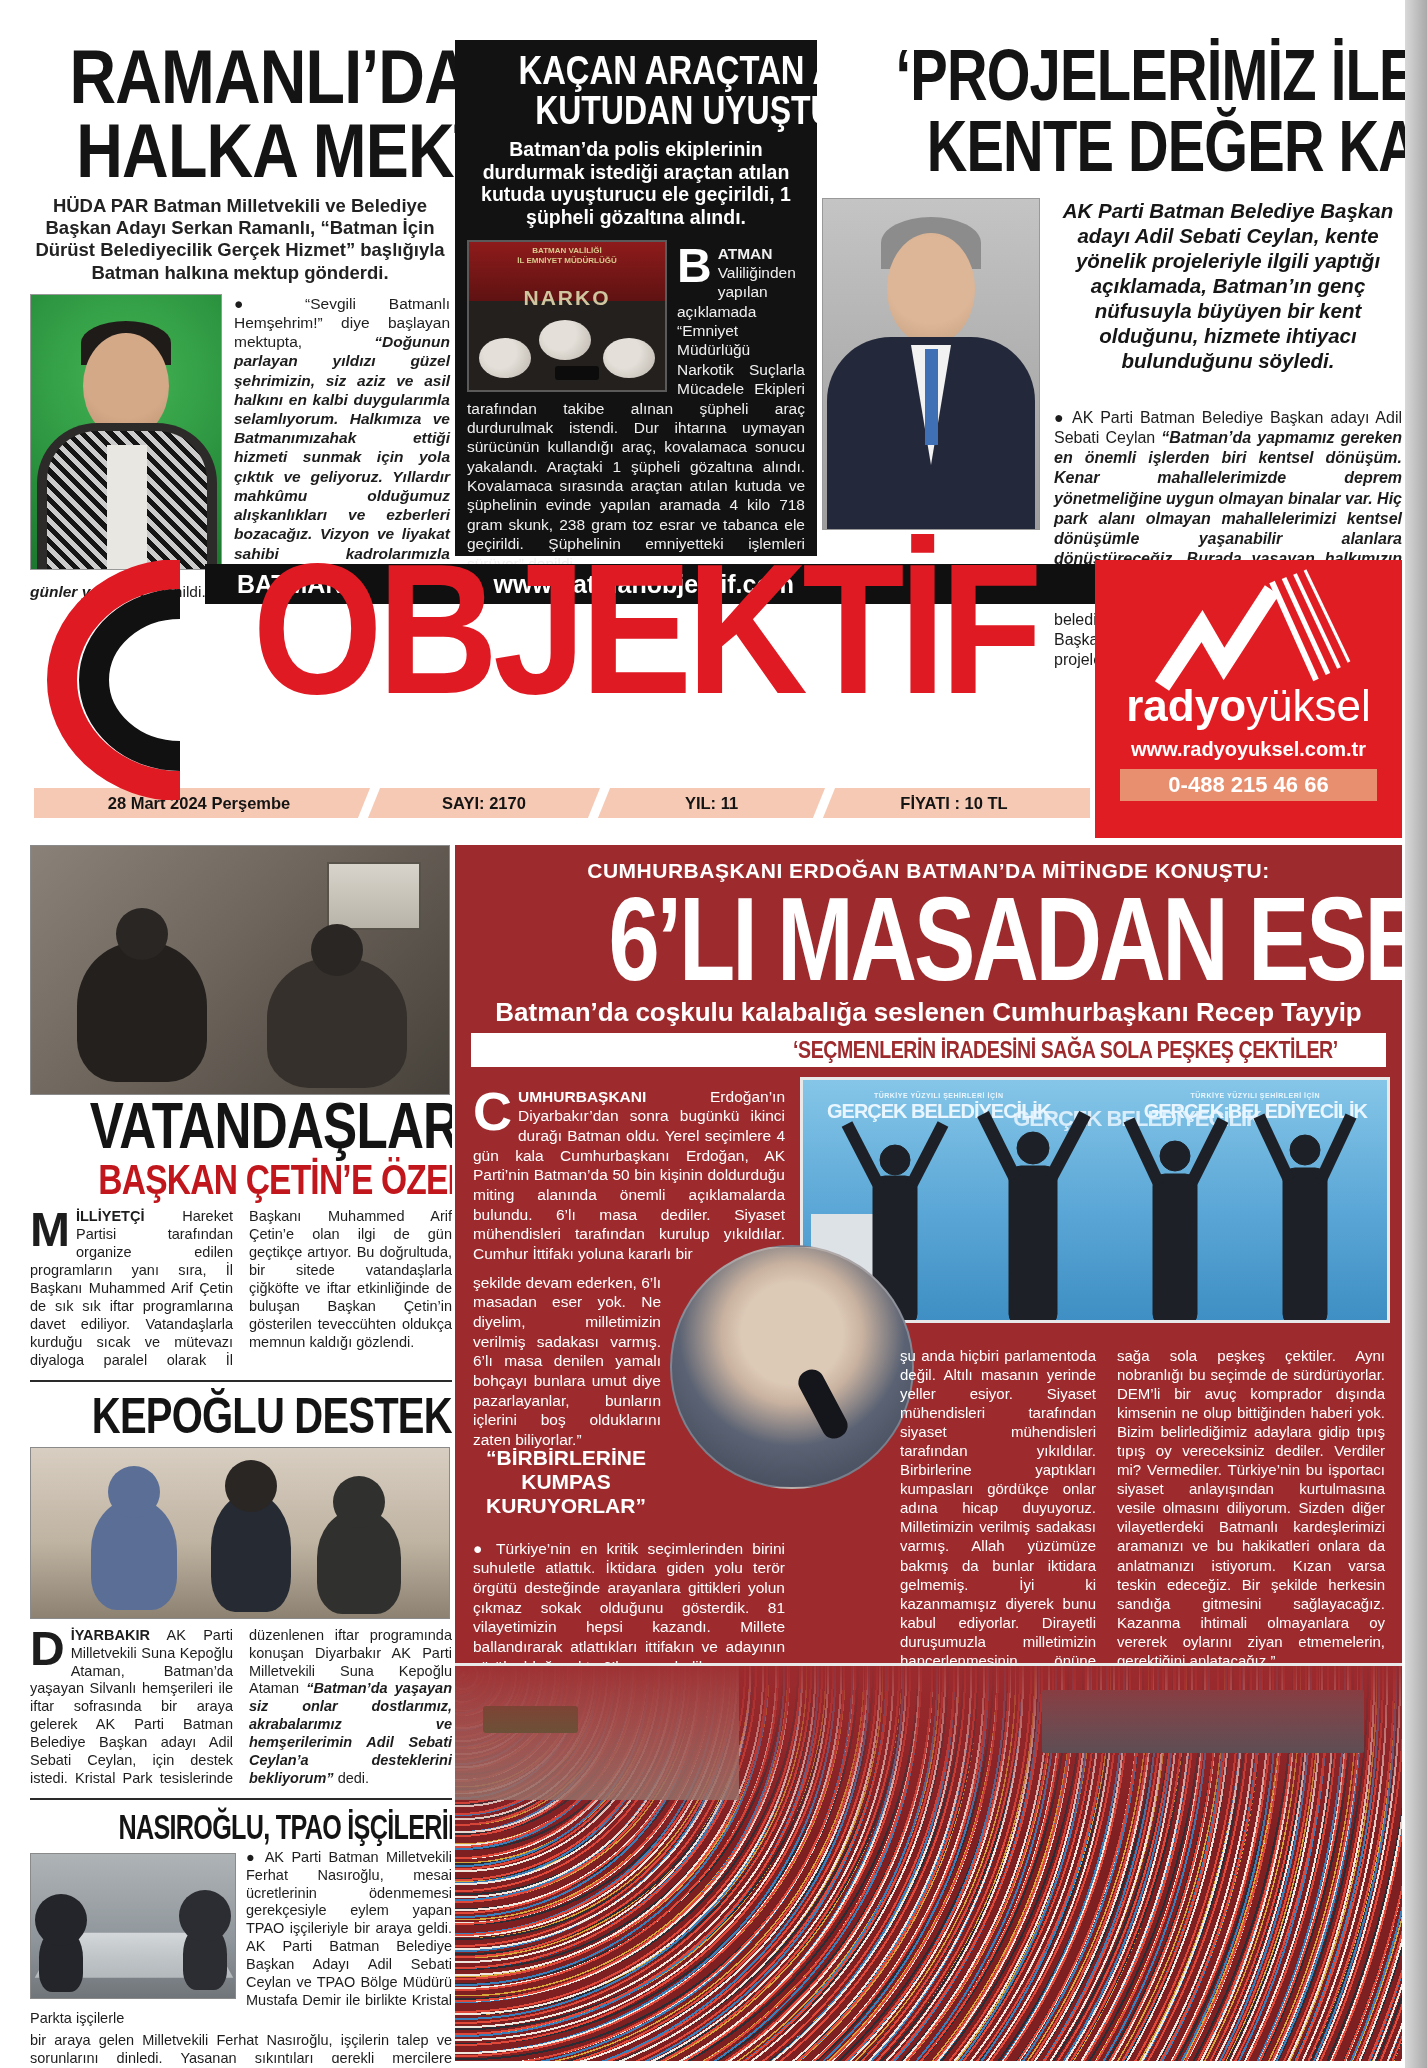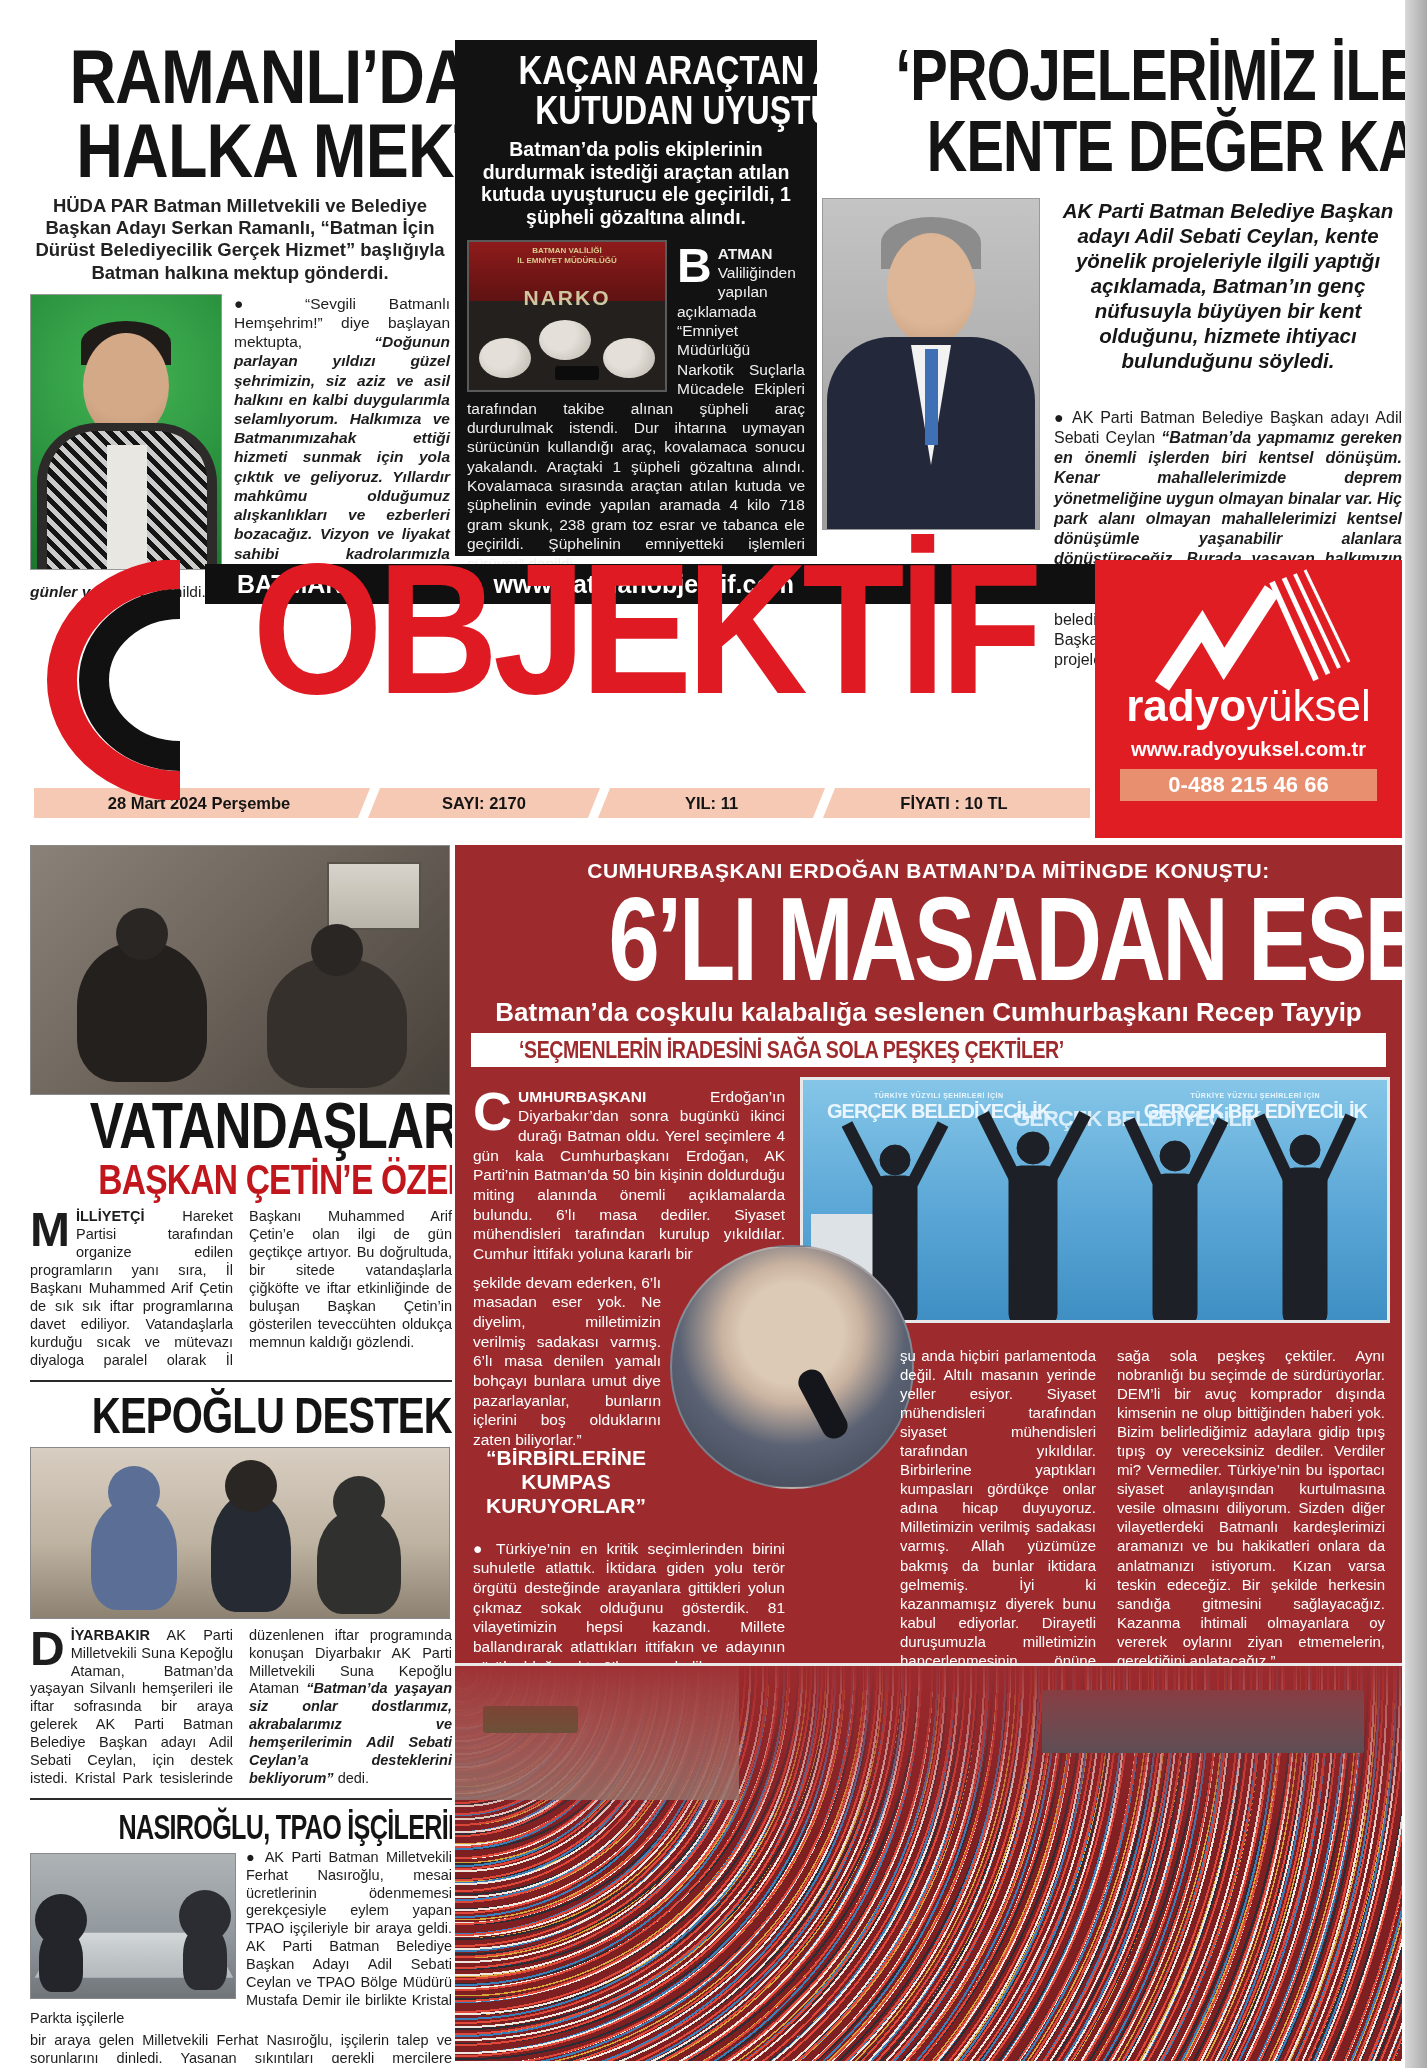--- a/index.html
+++ b/index.html
@@ -108,21 +108,21 @@
   #nasir-photo .s1{left:8px;bottom:6px;width:44px;height:64px;background:#23252a;}
   #nasir-photo .s2{left:152px;bottom:8px;width:44px;height:66px;background:#2b2d33;}
 
   
   #art-miting{left:455px;top:845px;width:947px;height:1213px;background:#9d2b2e;color:#fff;}
   #art-miting .kicker{position:absolute;left:0;top:14px;width:100%;text-align:center;font-weight:800;font-size:21px;letter-spacing:.5px;}
   #art-miting .mainhl{position:absolute;left:0;top:34px;width:100%;text-align:center;font-weight:800;
       font-size:118px;line-height:1.02;letter-spacing:-4px;color:#fff;}
   #art-miting .mdeck{position:absolute;left:20px;top:152px;width:907px;text-align:center;font-weight:700;font-size:26px;}
   #quote-banner{position:absolute;left:16px;top:188px;width:915px;height:34px;background:#fff;color:#9d2b2e;
-      display:flex;align-items:center;justify-content:flex-start;font-weight:800;font-size:23px;letter-spacing:-.5px;}
+      display:flex;align-items:center;justify-content:flex-end;font-weight:800;font-size:23px;letter-spacing:-.5px;}
   .rd-body{position:absolute;font-size:15.5px;line-height:1.27;text-align:justify;color:#fff;}
   #art-miting .dc{font-size:54px;color:#fff;}
   #mit-subhead{position:absolute;left:6px;top:601px;width:210px;text-align:center;font-weight:800;font-size:21px;line-height:1.15;}
 
   #stage-photo{position:absolute;left:345px;top:232px;width:590px;height:246px;border:3px solid #e8e8e8;box-sizing:border-box;
       background:linear-gradient(180deg,#85c6e8 0%,#5aa6d6 55%,#3f8fc4 100%);overflow:hidden;}
   .stage-txt{position:absolute;color:#eaf6ff;text-align:center;line-height:1;}
   .stage-txt .k{font-size:7px;font-weight:700;letter-spacing:.5px;display:block;}
   .stage-txt .b{font-size:24px;font-weight:800;display:block;margin-top:2px;letter-spacing:-1px;}
   #stage-photo svg{position:absolute;left:0;bottom:-6px;}

